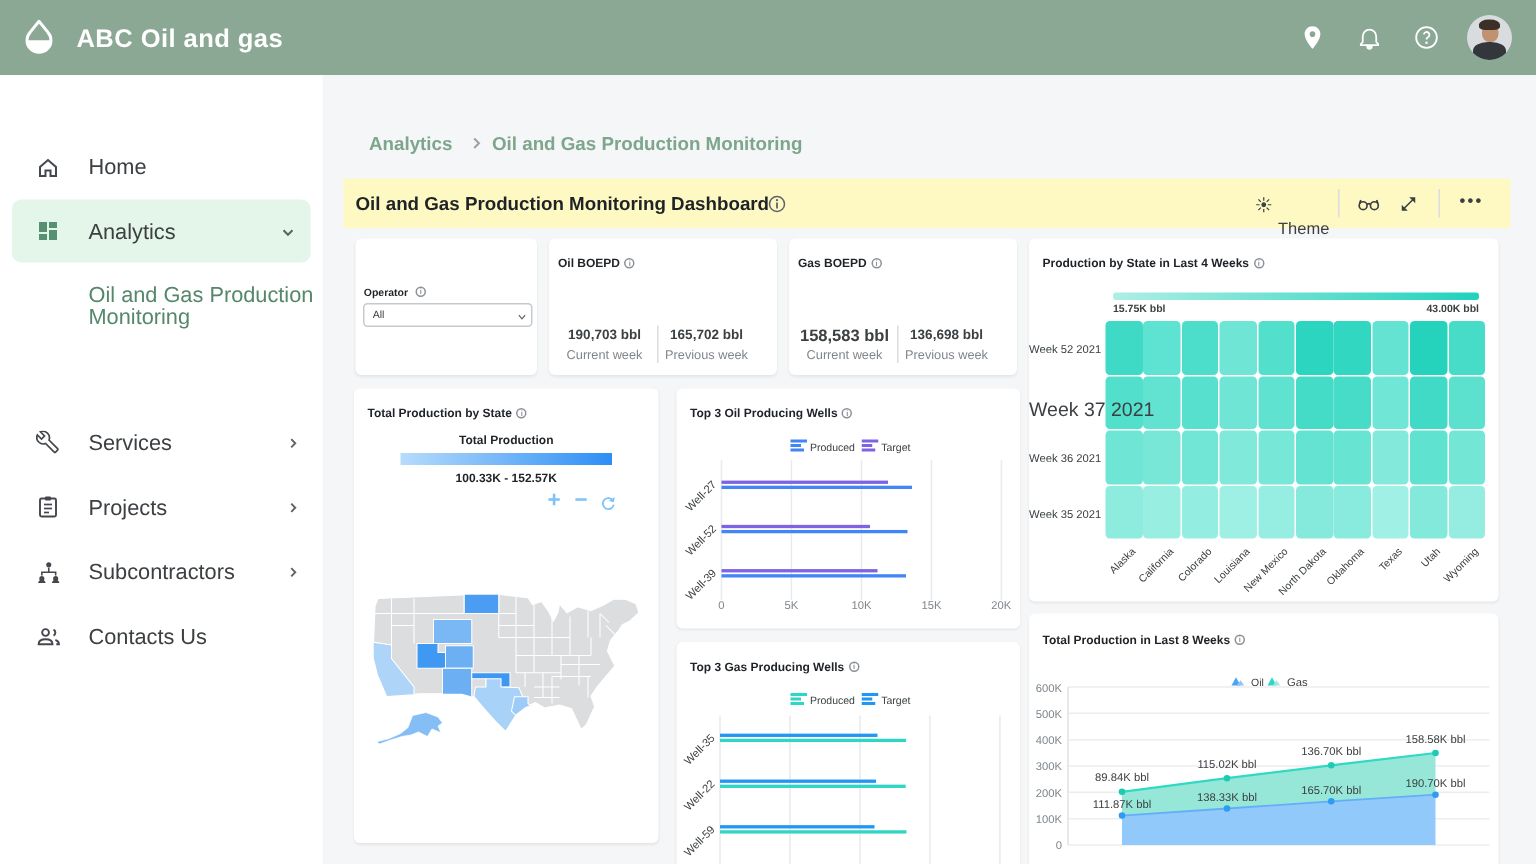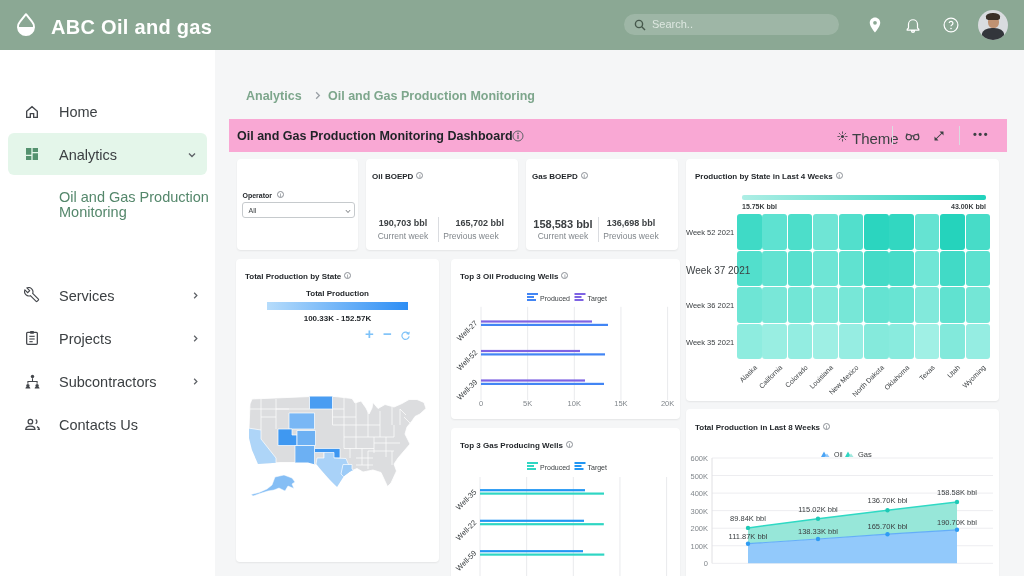--- a/index.html
+++ b/index.html
@@ -11,29 +11,22 @@
   .info { display:inline-block; width:7px; height:7px; border:1px solid #8b9096; border-radius:50%; color:#8b9096; font-size:5px; line-height:6px; text-align:center; vertical-align:1px; margin-left:3px; font-weight:bold; }
 </style>
 </head>
 <body>
 
 <div class="abs" style="left:0;top:0;width:1024px;height:50px;background:#8ba894;">
   <svg class="abs" style="left:13px;top:12px;" width="26" height="26" viewBox="0 0 26 26">
     <path d="M13,2.2 L19,9.6 A8,8 0 1 1 7,9.6 Z" fill="none" stroke="#fff" stroke-width="2" stroke-linejoin="round"></path>
     <path d="M5,14.9 L21,14.9 A8,8 0 0 1 5,14.9 Z" fill="#fff"></path>
   </svg>
-  <div class="abs" style="left:51px;top:16px;font-size:20px;font-weight:bold;color:#fff;letter-spacing:0.3px;">ABC Oil and gas</div>
-
-  <div class="abs" style="left:624px;top:14px;width:215px;height:21px;background:rgba(255,255,255,0.17);border-radius:11px;">
-    <svg class="abs" style="left:10px;top:5px;" width="12" height="12" viewBox="0 0 12 12">
-        <circle cx="5" cy="5" r="3.6" fill="none" stroke="#46584c" stroke-width="1.4"></circle>
-        <line x1="7.8" y1="7.8" x2="11" y2="11" stroke="#46584c" stroke-width="1.4"></line>
-      </svg>
-    <div class="abs" style="left:28px;top:4px;font-size:11px;color:#dde7e0;">Search..</div>
-  </div>
+  <div class="abs" style="left:51px;top:16px;font-size:17px;font-weight:bold;color:#fff;letter-spacing:0.3px;">ABC Oil and gas</div>
+
 
   <svg class="abs" style="left:866px;top:16px;" width="18" height="18" viewBox="0 0 24 24">
       <path d="M12 2 C8.1 2 5 5.1 5 9 c0 5.2 7 13 7 13 s7-7.8 7-13 c0-3.9-3.1-7-7-7 Z m0 9.5 A2.5 2.5 0 1 1 12 6.5 a2.5 2.5 0 0 1 0 5 Z" fill="#fff"></path>
     </svg>
 
   <svg class="abs" style="left:904px;top:16px;" width="18" height="18" viewBox="0 0 24 24">
       <path d="M12 22 a2 2 0 0 0 2-2 h-4 a2 2 0 0 0 2 2 Z M18 16 v-5 a6 6 0 1 0 -12 0 v5 l-1.7 1.8 v1 h15.4 v-1 Z" fill="none" stroke="#fff" stroke-width="1.6"></path>
     </svg>
 
   <svg class="abs" style="left:942px;top:16px;" width="18" height="18" viewBox="0 0 24 24">
@@ -106,41 +99,41 @@
     </svg>
   <div class="abs" style="left:59px;top:367px;font-size:14.5px;color:#3c4043;">Contacts Us</div>
 </div>
 
 <div class="abs" style="left:246px;top:89px;font-size:12.5px;font-weight:bold;color:#7da68c;">Analytics</div>
 <svg class="abs" style="left:313px;top:91px;" width="9" height="9" viewBox="0 0 10 10">
     <path d="M3.5 1.5 L7 5 L3.5 8.5" fill="none" stroke="#9aa0a6" stroke-width="1.5"></path>
   </svg>
 <div class="abs" style="left:328px;top:89px;font-size:12.5px;font-weight:bold;color:#7da68c;">Oil and Gas Production Monitoring</div>
 
-<div class="abs" style="left:229px;top:119px;width:778px;height:33px;background:#f9a8d4;">
+<div class="abs" style="left:229px;top:119px;width:778px;height:33px;background:#fef9c3;">
   <div class="abs" style="left:8px;top:10px;font-size:12.5px;font-weight:bold;color:#1f2327;">Oil and Gas Production Monitoring Dashboard</div>
   <svg class="abs" style="left:283px;top:11px;" width="12" height="12" viewBox="0 0 12 12">
       <circle cx="6" cy="6" r="5" fill="none" stroke="#5f6368" stroke-width="1"></circle>
       <circle cx="6" cy="3.4" r="0.8" fill="#5f6368"></circle>
       <rect x="5.4" y="5" width="1.2" height="4" fill="#5f6368"></rect>
     </svg>
   <svg class="abs" style="left:608px;top:12px;" width="11" height="11" viewBox="0 0 24 24">
       <g stroke="#3c4043" stroke-width="1.8" fill="none">
         <line x1="12" y1="1" x2="12" y2="6"></line>
         <line x1="12" y1="18" x2="12" y2="23"></line>
         <line x1="1" y1="12" x2="6" y2="12"></line>
         <line x1="18" y1="12" x2="23" y2="12"></line>
         <line x1="4.2" y1="4.2" x2="7.8" y2="7.8"></line>
         <line x1="16.2" y1="16.2" x2="19.8" y2="19.8"></line>
         <line x1="4.2" y1="19.8" x2="7.8" y2="16.2"></line>
         <line x1="16.2" y1="7.8" x2="19.8" y2="4.2"></line>
       </g>
       <circle cx="12" cy="12" r="3.5" fill="#3c4043"></circle>
     </svg>
-  <div class="abs" style="left:623px;top:11px;font-size:15px;color:#3c4043;">Theme</div>
+  <div class="abs" style="left:623px;top:28px;font-size:11px;color:#3c4043;">Theme</div>
   <div class="abs" style="left:663px;top:7px;width:1px;height:19px;background:#dadce0;"></div>
   <svg class="abs" style="left:676px;top:12px;" width="15" height="11" viewBox="0 0 24 16">
       <g fill="none" stroke="#3c4043" stroke-width="1.8">
         <circle cx="6" cy="9" r="4.2"></circle>
         <circle cx="18" cy="9" r="4.2"></circle>
         <path d="M10.2 8 a2 2 0 0 1 3.6 0"></path>
         <path d="M2.2 7 L3.5 3 M21.8 7 L20.5 3"></path>
       </g>
     </svg>
   <svg class="abs" style="left:704px;top:11px;" width="12" height="12" viewBox="0 0 24 24">
@@ -160,21 +153,21 @@
   </div>
 </div>
 
 <div class="card" style="left:366px;top:159px;width:152px;height:91px;">
   <div class="abs" style="left:6px;top:6px;">
     <span class="ctitle">Oil BOEPD</span><span class="info">i</span>
   </div>
   <div class="abs" style="left:0px;top:58.5px;width:74px;text-align:center;font-size:9px;font-weight:bold;color:#3c4043;">190,703 bbl</div>
   <div class="abs" style="left:0px;top:72px;width:74px;text-align:center;font-size:8.5px;color:#80868b;">Current week</div>
   <div class="abs" style="left:71.5px;top:58px;width:1px;height:25px;background:#dadce0;"></div>
-  <div class="abs" style="left:72px;top:58.5px;width:66px;text-align:right;font-size:9px;font-weight:bold;color:#3c4043;">165,702 bbl</div>
+  <div class="abs" style="left:72px;top:58.5px;width:66px;text-align:center;font-size:9px;font-weight:bold;color:#3c4043;">165,702 bbl</div>
   <div class="abs" style="left:72px;top:72px;width:66px;text-align:center;font-size:8.5px;color:#80868b;">Previous week</div>
 </div>
 
 <div class="card" style="left:526px;top:159px;width:152px;height:91px;">
   <div class="abs" style="left:6px;top:6px;">
     <span class="ctitle">Gas BOEPD</span><span class="info">i</span>
   </div>
   <div class="abs" style="left:0px;top:58.5px;width:74px;text-align:center;font-size:11px;font-weight:bold;color:#3c4043;">158,583 bbl</div>
   <div class="abs" style="left:0px;top:72px;width:74px;text-align:center;font-size:8.5px;color:#80868b;">Current week</div>
   <div class="abs" style="left:71.5px;top:58px;width:1px;height:25px;background:#dadce0;"></div>
@@ -223,21 +216,21 @@
       <div style="position:absolute;left:50.8px;top:109.5px;width:24.6px;height:35.7px;border-radius:3px;background:#93ede1"></div>
       <div style="position:absolute;left:76.19999999999999px;top:109.5px;width:24.6px;height:35.7px;border-radius:3px;background:#9eefe4"></div>
       <div style="position:absolute;left:101.6px;top:109.5px;width:24.6px;height:35.7px;border-radius:3px;background:#96ede2"></div>
       <div style="position:absolute;left:127px;top:109.5px;width:24.6px;height:35.7px;border-radius:3px;background:#85eadc"></div>
       <div style="position:absolute;left:152.39999999999998px;top:109.5px;width:24.6px;height:35.7px;border-radius:3px;background:#89ebde"></div>
       <div style="position:absolute;left:177.79999999999998px;top:109.5px;width:24.6px;height:35.7px;border-radius:3px;background:#a0f0e5"></div>
       <div style="position:absolute;left:203.2px;top:109.5px;width:24.6px;height:35.7px;border-radius:3px;background:#82e9db"></div>
       <div style="position:absolute;left:228.6px;top:109.5px;width:24.6px;height:35.7px;border-radius:3px;background:#95ede2"></div>
     </div>
   <div class="abs" style="left:0;top:69px;width:46px;text-align:right;font-size:7.5px;color:#3c4043;white-space:nowrap;">Week 52 2021</div>
-  <div class="abs" style="left:0;top:105.5px;width:46px;text-align:left;font-size:10px;color:#3c4043;white-space:nowrap;">Week 37 2021</div>
+  <div class="abs" style="left:0;top:105.5px;width:46px;text-align:left;font-size:13px;color:#3c4043;white-space:nowrap;">Week 37 2021</div>
   <div class="abs" style="left:0;top:142px;width:46px;text-align:right;font-size:7.5px;color:#3c4043;white-space:nowrap;">Week 36 2021</div>
   <div class="abs" style="left:0;top:178.5px;width:46px;text-align:right;font-size:7.5px;color:#3c4043;white-space:nowrap;">Week 35 2021</div>
   <svg class="abs" style="left:40px;top:203px;overflow:visible;" width="273" height="40" id="hmlabels">
       <text x="0" y="0" transform="translate(31.4,6) rotate(-45)" text-anchor="end" font-size="7" fill="#3c4043">Alaska</text>
       <text x="0" y="0" transform="translate(56.8,6) rotate(-45)" text-anchor="end" font-size="7" fill="#3c4043">California</text>
       <text x="0" y="0" transform="translate(82.19999999999999,6) rotate(-45)" text-anchor="end" font-size="7" fill="#3c4043">Colorado</text>
       <text x="0" y="0" transform="translate(107.6,6) rotate(-45)" text-anchor="end" font-size="7" fill="#3c4043">Louisiana</text>
       <text x="0" y="0" transform="translate(133,6) rotate(-45)" text-anchor="end" font-size="7" fill="#3c4043">New Mexico</text>
       <text x="0" y="0" transform="translate(158.4,6) rotate(-45)" text-anchor="end" font-size="7" fill="#3c4043">North Dakota</text>
       <text x="0" y="0" transform="translate(183.79999999999998,6) rotate(-45)" text-anchor="end" font-size="7" fill="#3c4043">Oklahoma</text>

